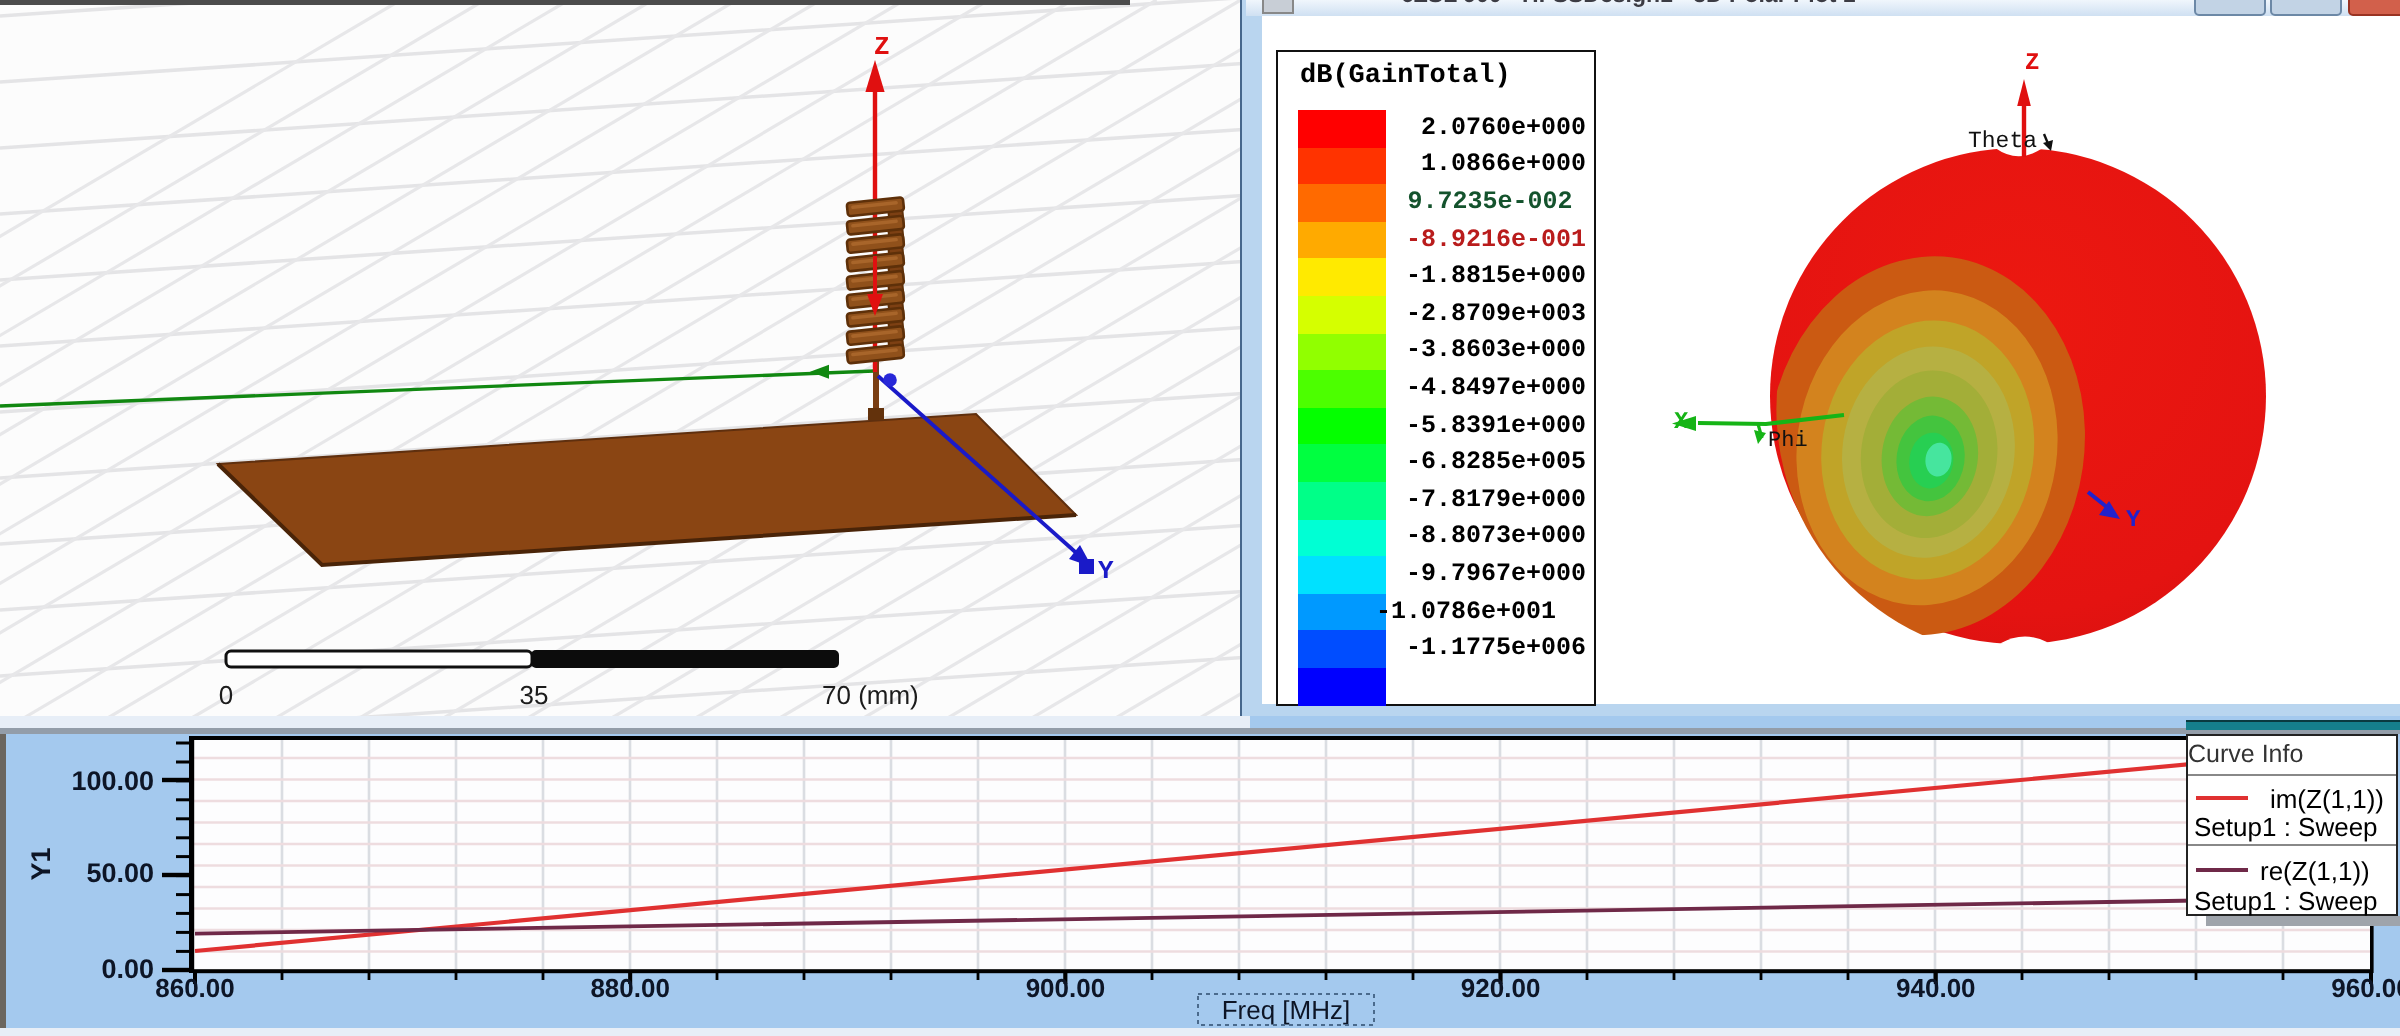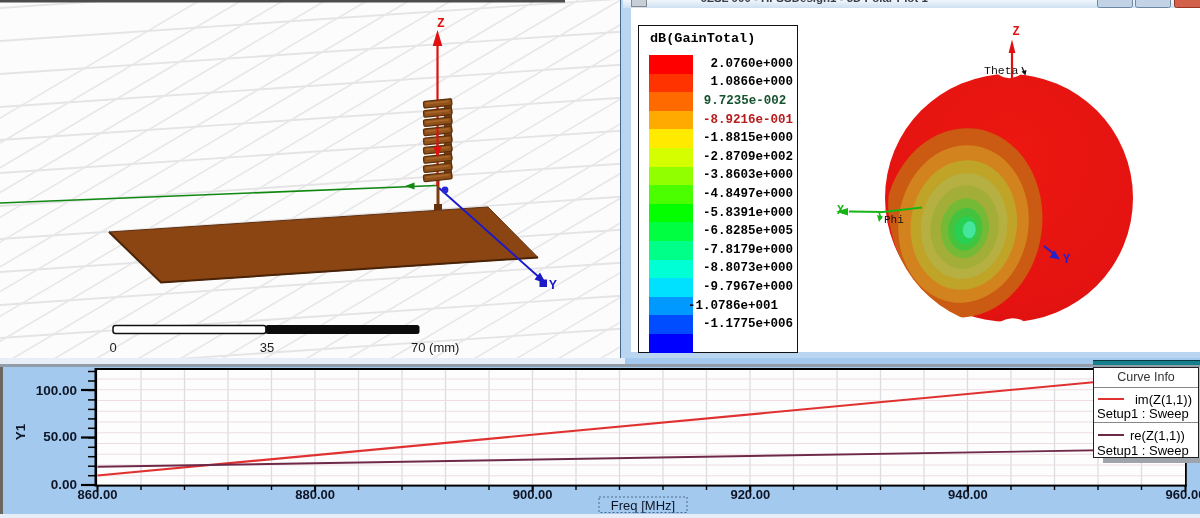--- a/index.html
+++ b/index.html
@@ -224,21 +224,21 @@
         <div style="position:absolute;left:10.0px;top:233.6px;width:44.0px;height:19.1px;background:hsl(170,100%,50%)"></div>
         <div style="position:absolute;left:10.0px;top:252.2px;width:44.0px;height:19.1px;background:hsl(187,100%,50%)"></div>
         <div style="position:absolute;left:10.0px;top:270.8px;width:44.0px;height:19.1px;background:hsl(204,100%,50%)"></div>
         <div style="position:absolute;left:10.0px;top:289.4px;width:44.0px;height:19.1px;background:hsl(222,100%,50%)"></div>
         <div style="position:absolute;left:10.0px;top:308.0px;width:44.0px;height:19.1px;background:hsl(240,100%,50%)"></div>
         <div style="position:absolute;right:4px;top:30.8px;width:96px;text-align:right;font:bold 12.5px 'Liberation Mono',monospace;color:#000">2.0760e+000</div>
         <div style="position:absolute;right:4px;top:49.4px;width:96px;text-align:right;font:bold 12.5px 'Liberation Mono',monospace;color:#000">1.0866e+000</div>
         <div style="position:absolute;right:4px;top:68.0px;width:96px;text-align:center;font:bold 12.5px 'Liberation Mono',monospace;color:#14532d">9.7235e-002</div>
         <div style="position:absolute;right:4px;top:86.6px;width:96px;text-align:right;font:bold 12.5px 'Liberation Mono',monospace;color:#b91c1c">-8.9216e-001</div>
         <div style="position:absolute;right:4px;top:105.2px;width:96px;text-align:right;font:bold 12.5px 'Liberation Mono',monospace;color:#000">-1.8815e+000</div>
-        <div style="position:absolute;right:4px;top:123.8px;width:96px;text-align:right;font:bold 12.5px 'Liberation Mono',monospace;color:#000">-2.8709e+002</div>
+        <div style="position:absolute;right:4px;top:123.8px;width:96px;text-align:right;font:bold 12.5px 'Liberation Mono',monospace;color:#000">-2.8709e+003</div>
         <div style="position:absolute;right:4px;top:142.4px;width:96px;text-align:right;font:bold 12.5px 'Liberation Mono',monospace;color:#000">-3.8603e+000</div>
         <div style="position:absolute;right:4px;top:161.0px;width:96px;text-align:right;font:bold 12.5px 'Liberation Mono',monospace;color:#000">-4.8497e+000</div>
         <div style="position:absolute;right:4px;top:179.6px;width:96px;text-align:right;font:bold 12.5px 'Liberation Mono',monospace;color:#000">-5.8391e+000</div>
         <div style="position:absolute;right:4px;top:198.2px;width:96px;text-align:right;font:bold 12.5px 'Liberation Mono',monospace;color:#000">-6.8285e+005</div>
         <div style="position:absolute;right:4px;top:216.8px;width:96px;text-align:right;font:bold 12.5px 'Liberation Mono',monospace;color:#000">-7.8179e+000</div>
         <div style="position:absolute;right:4px;top:235.4px;width:96px;text-align:right;font:bold 12.5px 'Liberation Mono',monospace;color:#000">-8.8073e+000</div>
         <div style="position:absolute;right:4px;top:254.0px;width:96px;text-align:right;font:bold 12.5px 'Liberation Mono',monospace;color:#000">-9.7967e+000</div>
         <div style="position:absolute;right:19px;top:272.6px;width:96px;text-align:right;font:bold 12.5px 'Liberation Mono',monospace;color:#000">-1.0786e+001</div>
         <div style="position:absolute;right:4px;top:291.2px;width:96px;text-align:right;font:bold 12.5px 'Liberation Mono',monospace;color:#000">-1.1775e+006</div>
   </div>
@@ -348,21 +348,21 @@
           <text x="1185.5" y="498.5" text-anchor="middle" font-size="13" font-weight="bold" fill="#0d1526">960.00</text>
       <text x="25" y="432" text-anchor="middle" font-size="13.5" font-weight="bold" fill="#0d1526" transform="rotate(-90 25 432)">Y1</text>
       <text x="643" y="509.5" text-anchor="middle" font-size="13" fill="#0d1526">Freq [MHz]</text>
       <rect x="599" y="497" width="88" height="15.5" fill="none" stroke="#4a6a8c" stroke-width="1" stroke-dasharray="2 2"></rect>
     </g>
   </svg>
 
   <div class="abs" style="left:1093px;top:1.5px;width:107px;height:4.5px;background:#157f8c;border-top:1.2px solid #0a3a40"></div>
   <div class="abs" style="left:1103px;top:100px;width:97px;height:5px;background:#9fa4ab"></div>
   <div class="abs" style="left:1093px;top:8.5px;width:104px;height:89.5px;background:#fff;border:1.5px solid #222">
-    <div class="abs" style="left:0;top:2px;width:104px;text-align:center;font:12.5px 'Liberation Sans',sans-serif;color:#333">Curve Info</div>
+    <div class="abs" style="left:0;top:2px;width:104px;font:12.5px 'Liberation Sans',sans-serif;color:#333">Curve Info</div>
     <div class="abs" style="left:0;top:19.5px;width:104px;height:1px;background:#888"></div>
     <div class="abs" style="left:4px;top:30px;width:26px;height:2.6px;background:#e03131"></div>
     <div class="abs" style="left:36px;top:24px;width:62px;text-align:right;font:13px 'Liberation Sans',sans-serif;color:#000">im(Z(1,1))</div>
     <div class="abs" style="left:3px;top:38.5px;font:13px 'Liberation Sans',sans-serif;color:#000">Setup1 : Sweep</div>
     <div class="abs" style="left:0;top:54.5px;width:104px;height:1px;background:#888"></div>
     <div class="abs" style="left:4px;top:66px;width:26px;height:2.6px;background:#6f2948"></div>
     <div class="abs" style="left:36px;top:60px;width:62px;text-align:left;font:13px 'Liberation Sans',sans-serif;color:#000">re(Z(1,1))</div>
     <div class="abs" style="left:3px;top:75px;font:13px 'Liberation Sans',sans-serif;color:#000">Setup1 : Sweep</div>
   </div>
 </div>

